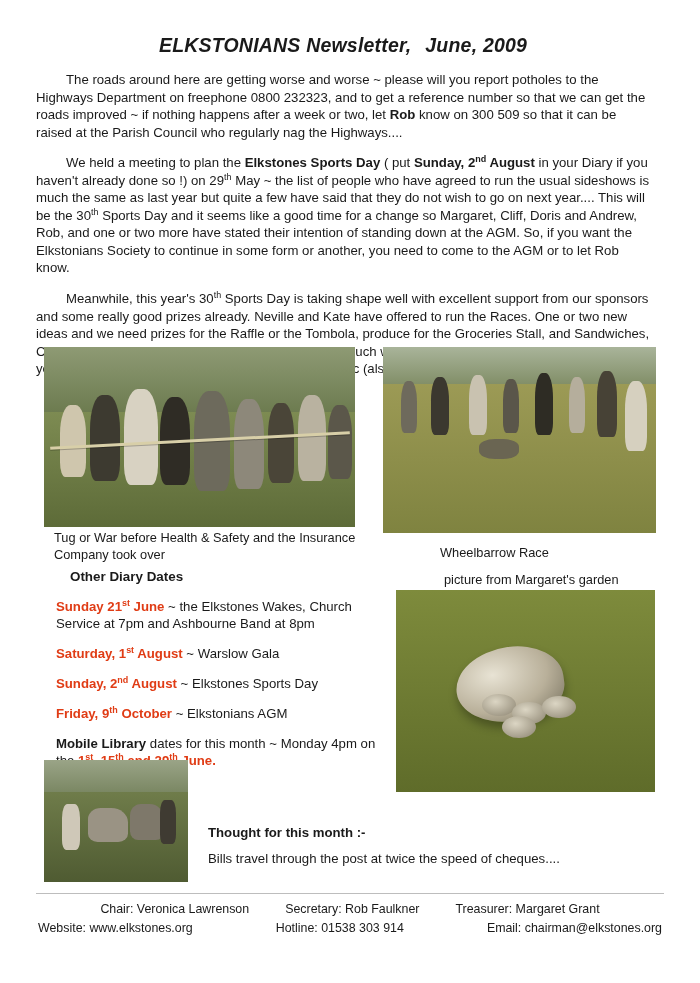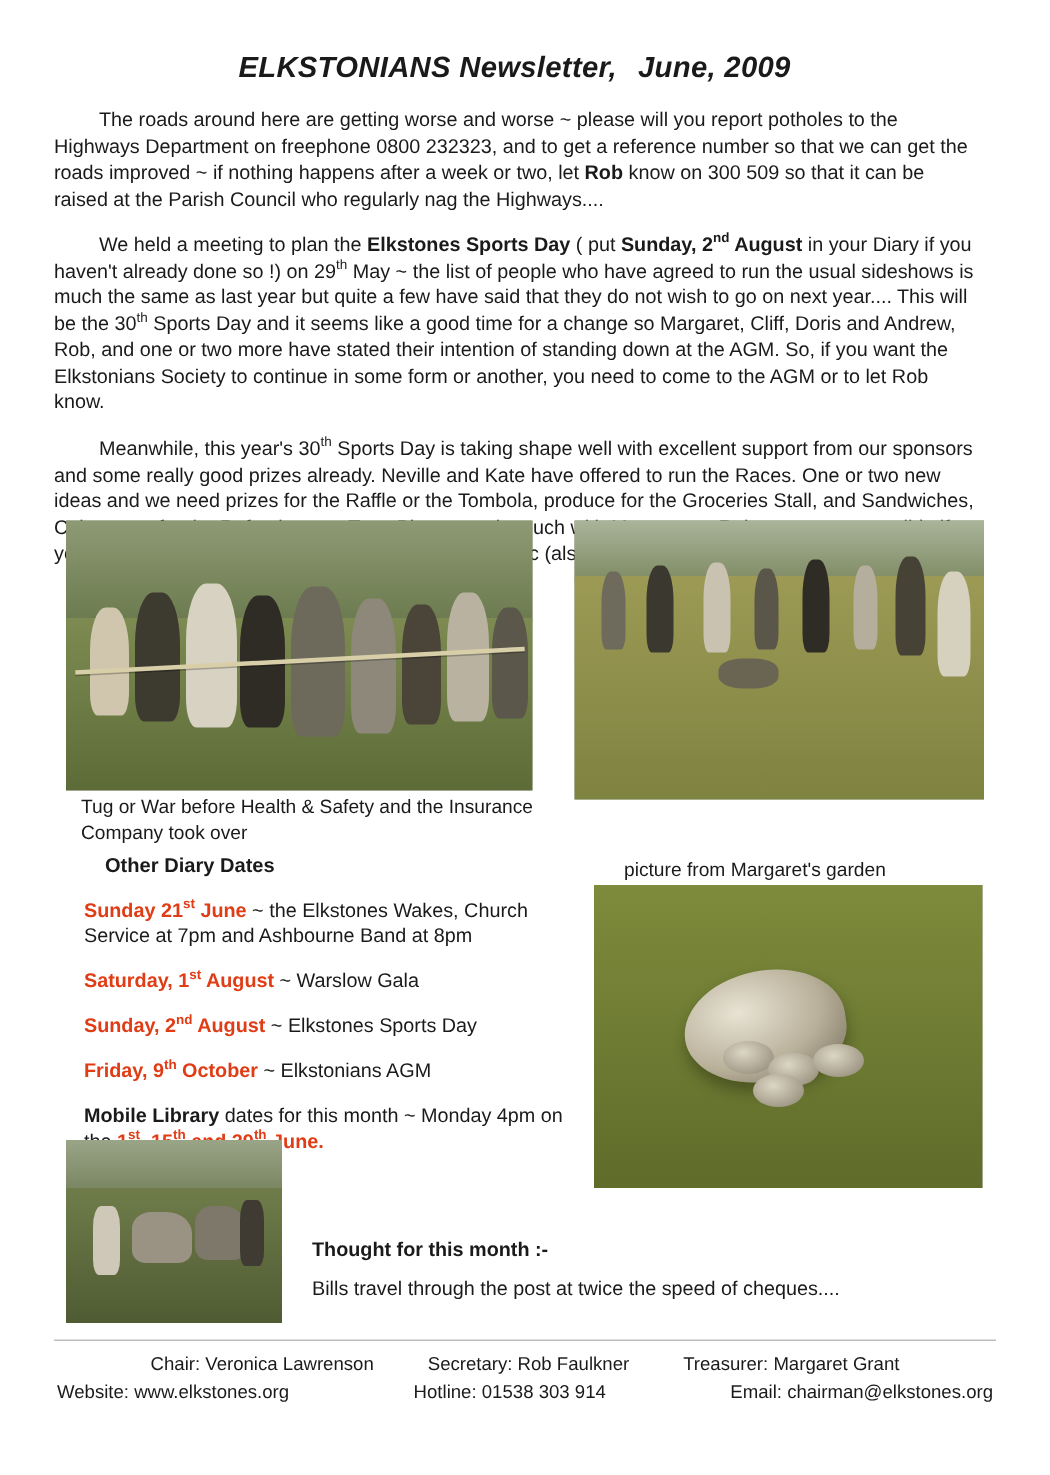--- a/index.html
+++ b/index.html
@@ -106,21 +106,21 @@
   #photo-donkey .sky { height: 30%; background: linear-gradient(#9aa487, #76835e); }
   #photo-donkey .ground { height: 74%; background: linear-gradient(#6f7c4a, #4f5b32); }
   .donkey {
     position: absolute;
     background: #8b8577;
     border-radius: 30% 30% 22% 22%;
   }
 
   .cap-tug { left: 54px; top: 530px; width: 310px; }
   .cap-wheel { left: 440px; top: 545px; width: 220px; }
-  .cap-garden { left: 416px; top: 572px; width: 230px; }
+  .cap-garden { left: 444px; top: 572px; width: 230px; }
 
   
   .diary {
     position: absolute;
     left: 56px;
     top: 568px;
     width: 330px;
     font-size: 13.2px;
     line-height: 1.28;
   }
@@ -202,20 +202,21 @@
     <div class="tugfig" style="left:86px;  top:28px; width:18px; height:60px; background:#c9c2b0;"></div>
     <div class="tugfig" style="left:120px; top:32px; width:16px; height:54px; background:#5a564a;"></div>
     <div class="tugfig" style="left:152px; top:26px; width:18px; height:62px; background:#2e2c24;"></div>
     <div class="tugfig" style="left:186px; top:30px; width:16px; height:56px; background:#b5ae9c;"></div>
     <div class="tugfig" style="left:214px; top:24px; width:20px; height:66px; background:#474236;"></div>
     <div class="tugfig" style="left:242px; top:34px; width:22px; height:70px; background:#d6d0bf;"></div>
     <div class="tugfig" style="left:96px;  top:92px; width:40px; height:20px; background:#6a6552; border-radius:40%;"></div>
   </div>
 
   <div class="cap cap-tug">Tug or War before Health &amp; Safety and the Insurance Company took over</div>
+  <div class="cap cap-wheel">Wheelbarrow Race</div>
   <div class="cap cap-garden">picture from Margaret's garden</div>
 
   <div class="photo" id="photo-animal">
     <div class="ground"></div>
     <div class="hog"></div>
     <div class="hoglet" style="left:86px;  top:104px;"></div>
     <div class="hoglet" style="left:116px; top:112px;"></div>
     <div class="hoglet" style="left:146px; top:106px;"></div>
     <div class="hoglet" style="left:106px; top:126px;"></div>
   </div>

